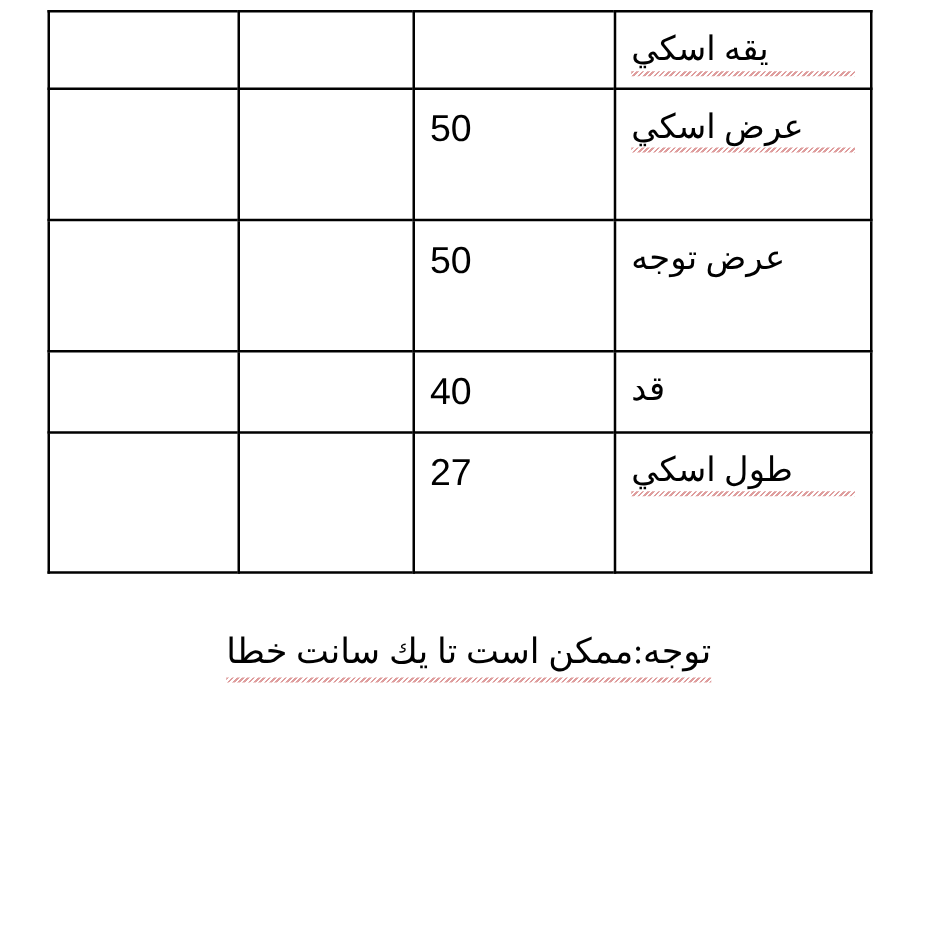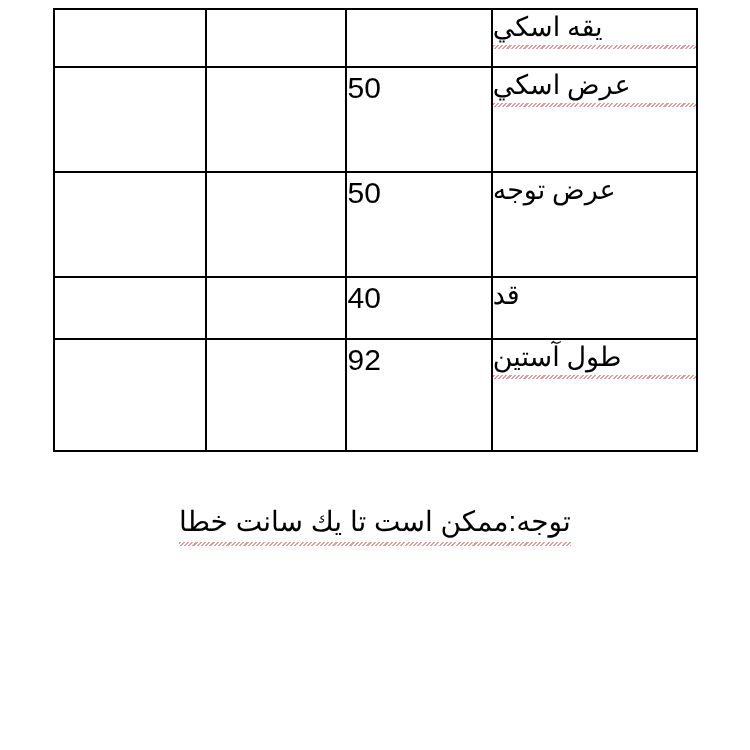--- a/index.html
+++ b/index.html
@@ -25,40 +25,40 @@
     position: absolute;
     top: 8px;
     right: 52px;
     width: 645px;
     border-collapse: collapse;
     table-layout: fixed;
     direction: rtl;
   }
   table.measure-table td {
     border: 2px solid #000000;
-    padding: 0;
+    padding: 12px;
     vertical-align: top;
     box-sizing: border-box;
   }
   td.label-cell {
     width: 205px;
     text-align: left;
     padding: 2px 8px 6px 10px;
     font-size: 27px;
     line-height: 1.32;
     font-weight: 400;
     direction: rtl;
   }
   td.label-cell .lbl {
     display: inline-block;
     text-align: left;
     width: 100%;
   }
   td.value-cell {
-    width: 145px;
+    width: 161px;
     text-align: left;
     direction: ltr;
     padding: 4px 0 6px 10px;
     font-size: 30px;
     line-height: 1.3;
     font-family: "Liberation Sans", "DejaVu Sans", sans-serif;
   }
   td.blank-cell-a {
     width: 140px;
   }
@@ -88,21 +88,21 @@
   }
   .note {
     position: absolute;
     top: 500px;
     right: 40px;
     width: 670px;
     direction: rtl;
     text-align: center;
     font-size: 28px;
     line-height: 1.55;
-    font-family: Liberation Sans, sans-serif;
+    font-family: Liberation Serif, serif;
   }
   .note .line2 {
     display: block;
     margin-top: 6px;
   }
 </style>
 </head>
 <body>
 
 <div class="page">
@@ -140,23 +140,23 @@
         <td class="label-cell">
           <span class="lbl">قد</span>
         </td>
         <td class="value-cell">40</td>
         <td class="blank-cell-a"></td>
         <td class="blank-cell-b"></td>
       </tr>
 
       <tr class="row-tall2">
         <td class="label-cell">
-          <span class="lbl squiggle">طول آستين</span>
+          <span class="lbl squiggle">طول اسكي</span>
         </td>
-        <td class="value-cell">92</td>
+        <td class="value-cell">27</td>
         <td class="blank-cell-a"></td>
         <td class="blank-cell-b"></td>
       </tr>
     </tbody>
   </table>
 
   <div class="note">
     <span class="squiggle">توجه:ممكن است تا يك سانت خطا</span>
   </div>
 

